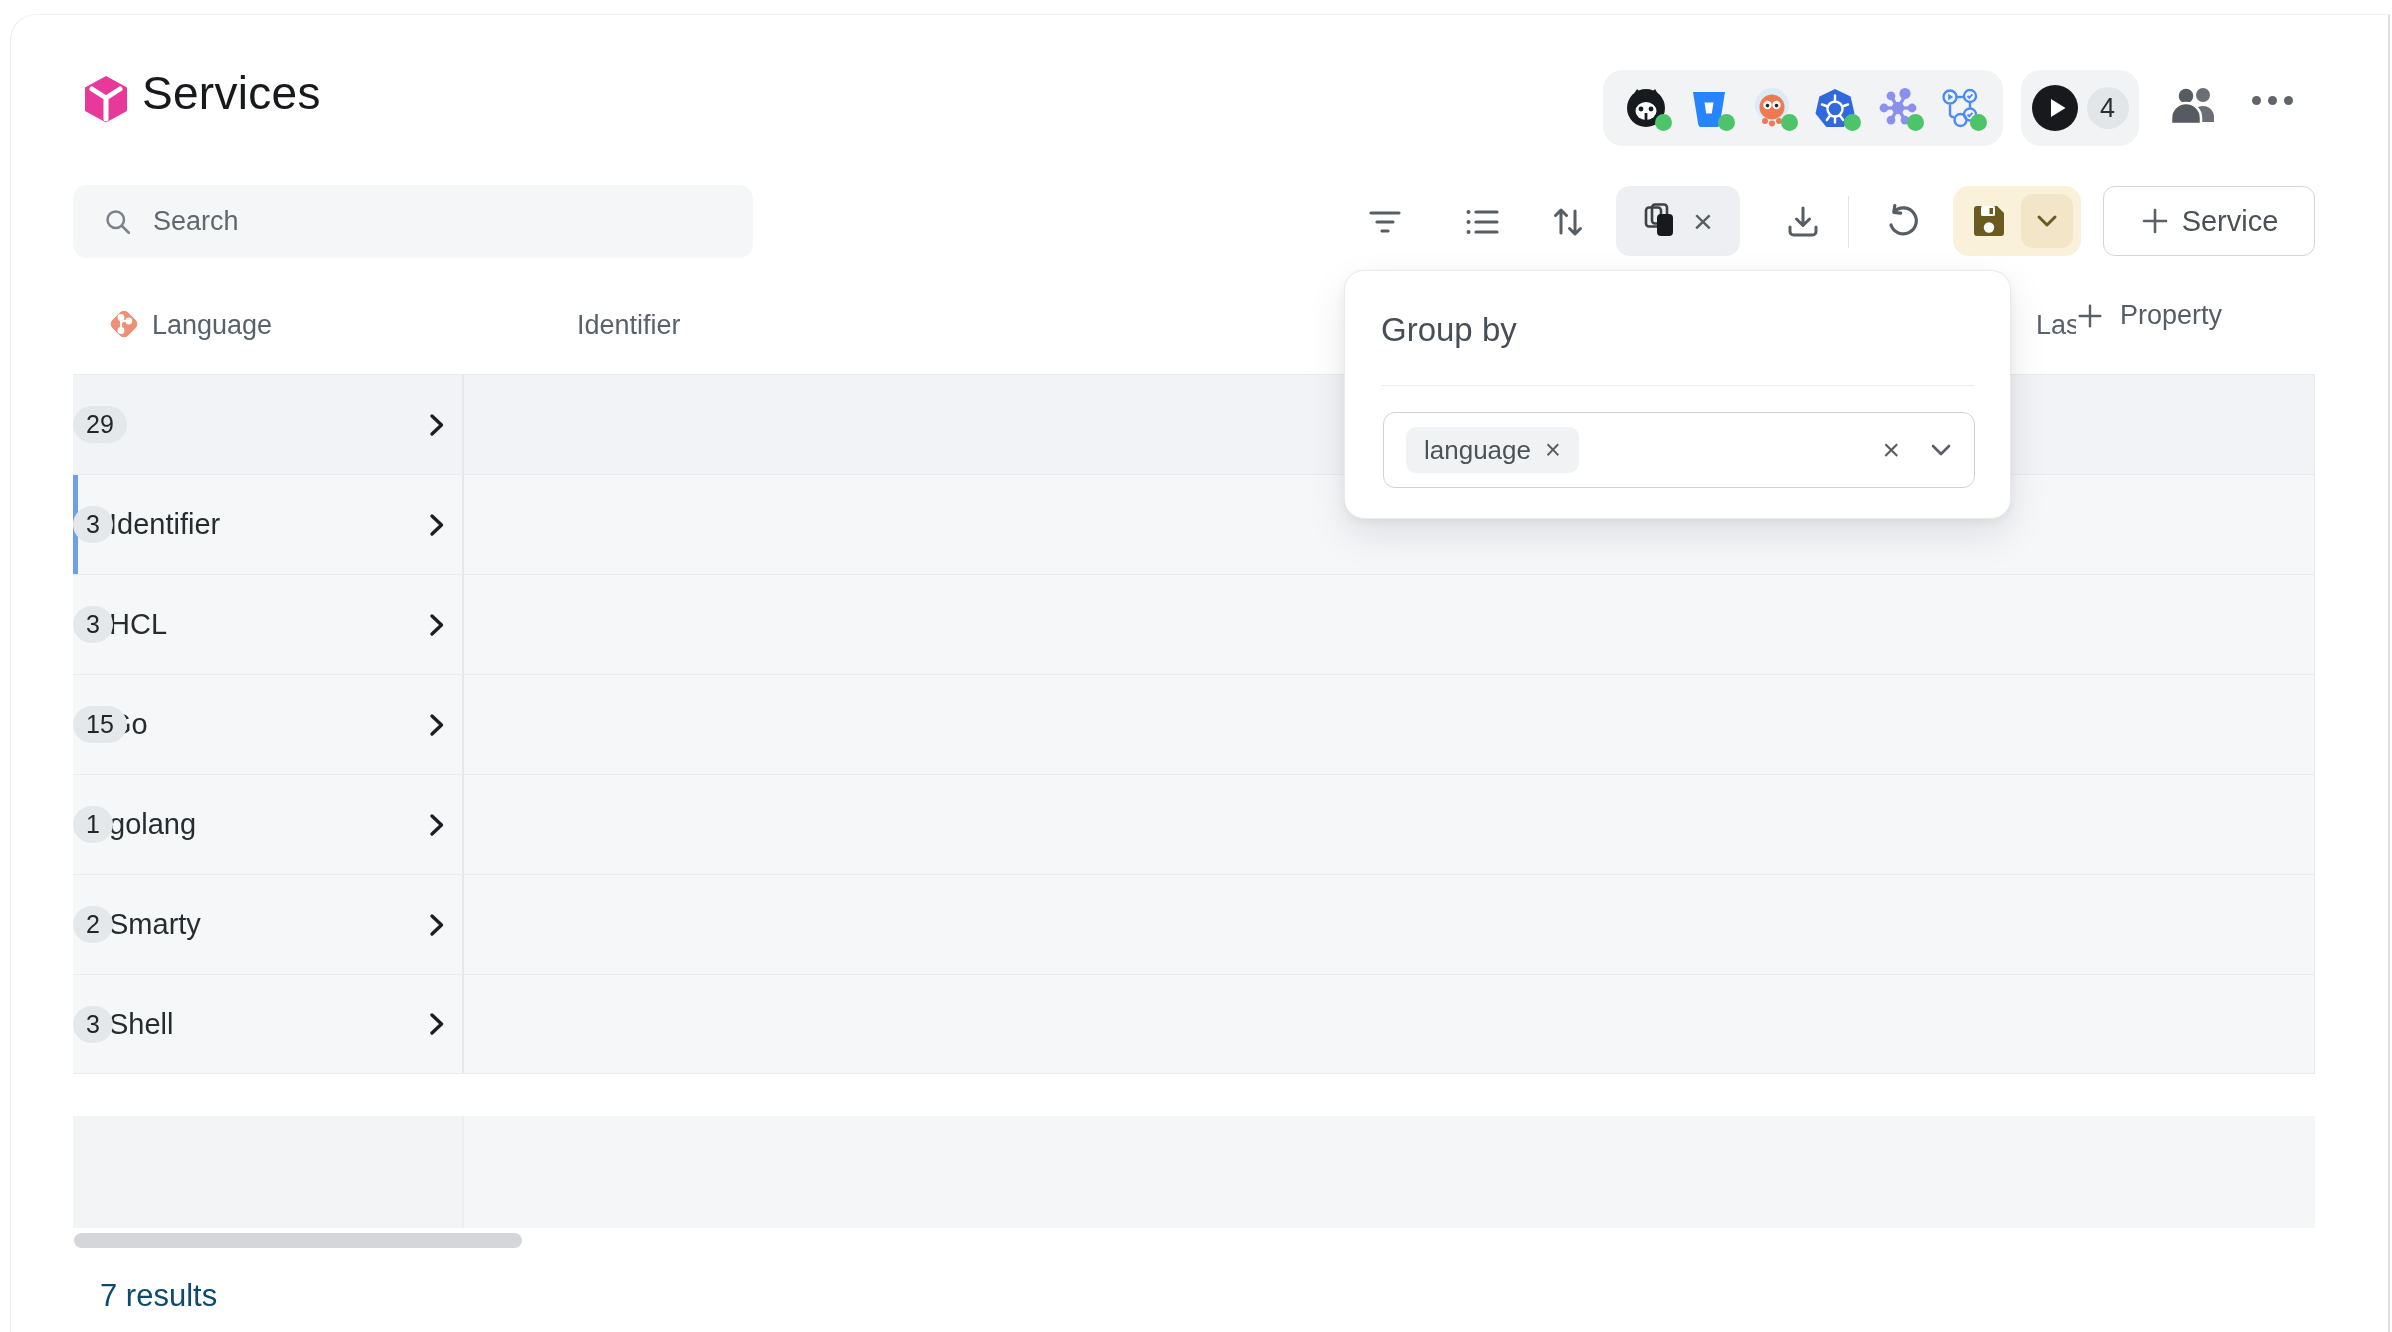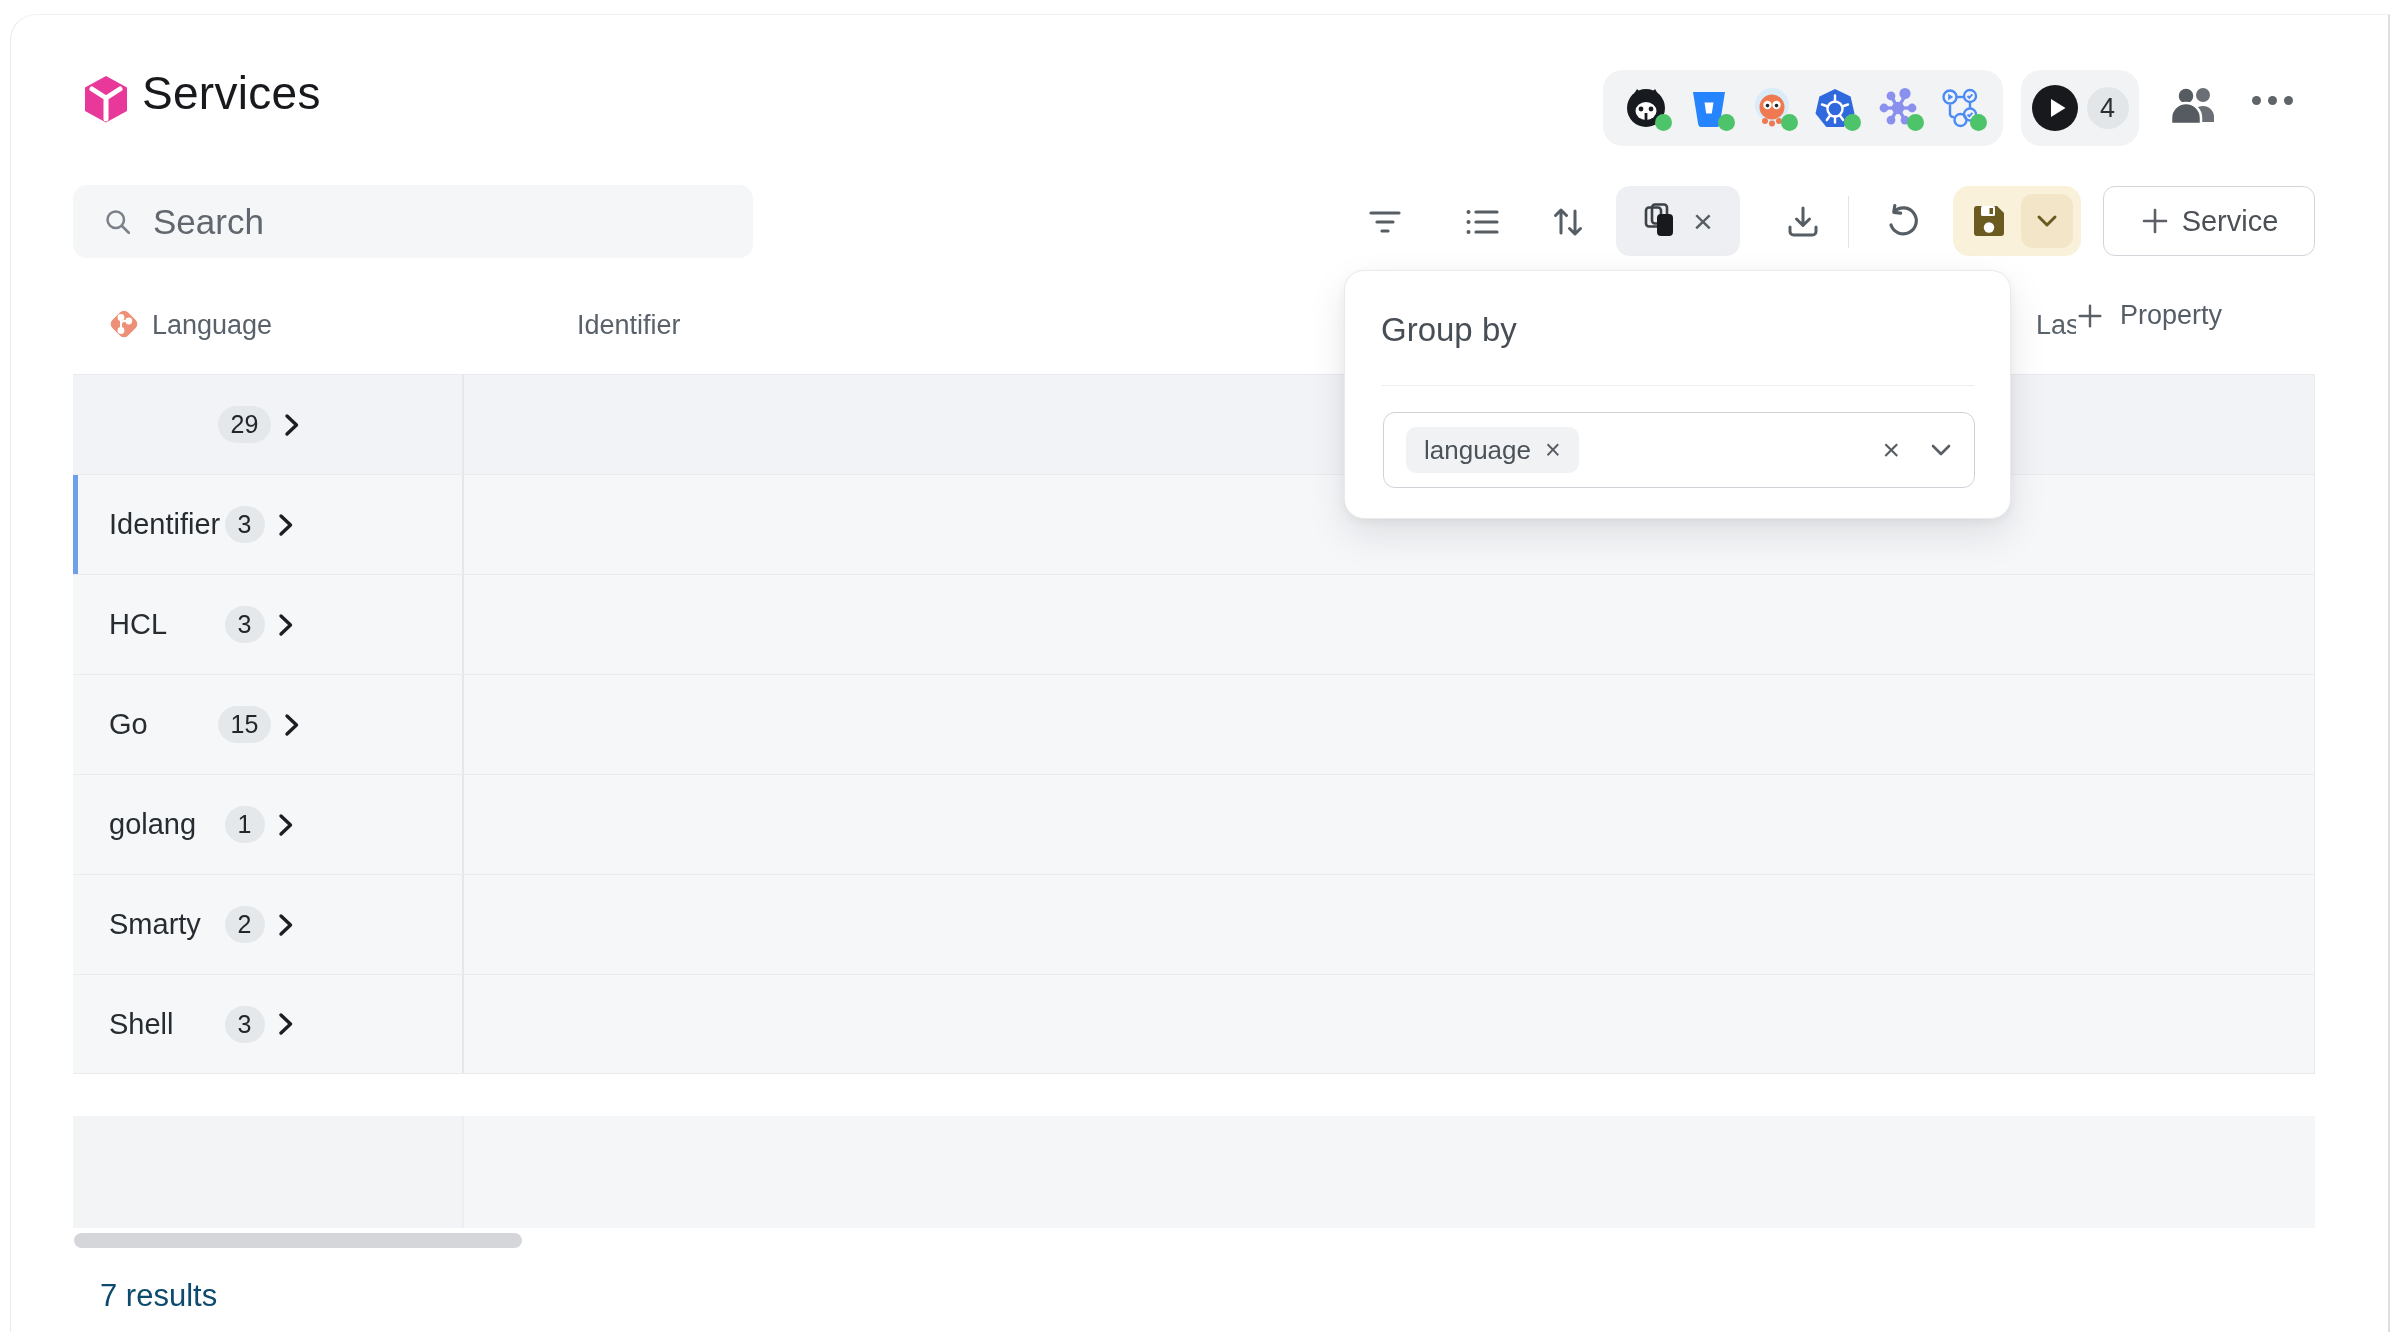--- a/index.html
+++ b/index.html
@@ -26,21 +26,21 @@
   .run-count { width:42px; height:42px; border-radius:50%; background:#e2e6e8; color:#2a2f34;
                font-size:27px; display:flex; align-items:center; justify-content:center; }
   .team-btn { left:2165px; top:80px; width:60px; height:52px; display:flex; align-items:center; justify-content:center; }
   .dots { display:flex; gap:7px; align-items:center; }
   .dots i { width:9px; height:9px; border-radius:50%; background:#5f6469; }
   .more-btn { left:2252px; top:96px; }
 
   
   .search { left:73px; top:185px; width:680px; height:73px; border-radius:14px; background:#f5f6f8;
             display:flex; align-items:center; gap:20px; padding-left:30px; }
-  .search input { border:none; outline:none; background:transparent; font-size:35px; color:#3c434a;
+  .search input { border:none; outline:none; background:transparent; font-size:27px; color:#3c434a;
                   font-family:"Liberation Sans", sans-serif; width:500px; }
   .search input::placeholder { color:#61676e; }
 
   .icon-btn { width:52px; height:52px; display:flex; align-items:center; justify-content:center; cursor:pointer; }
   .tb-filter { left:1359px; top:196px; } .tb-list { left:1456px; top:196px; }
   .tb-sort { left:1542px; top:196px; } .tb-download { left:1777px; top:196px; }
   .tb-undo { left:1877px; top:196px; }
   .group-active { left:1616px; top:186px; width:124px; height:70px; border-radius:14px; background:#edeff2;
                   display:flex; align-items:center; justify-content:center; gap:14px; }
   .tb-divider { left:1848px; top:196px; width:1px; height:52px; background:#e2e4e7; }
@@ -65,21 +65,21 @@
   
   .rows { left:73px; top:374px; width:2242px; }
   .row { position:relative; height:100px; background:#f6f7f9; border-top:1px solid #e9ebee;
          border-right:1px solid #e9ebee; display:flex; align-items:center; }
   .row:last-child { border-bottom:1px solid #e9ebee; }
   .row.dim { background:#f2f3f6; }
   .row::after { content:""; position:absolute; left:389px; top:0; bottom:0; width:2px; background:#e5e7ea; }
   .row.selected::before { content:""; position:absolute; left:0; top:0; bottom:0; width:5px; background:#6f9fe9; }
   .row-label { margin-left:36px; font-size:29px; color:#272c31; }
   .row-meta { position:absolute; left:0; width:389px; top:0; bottom:0; display:flex; align-items:center;
-              justify-content:center; padding-right:17px; gap:13px; }
+              justify-content:space-between; padding-right:17px; gap:13px; }
   .badge { min-width:40px; height:37px; padding:0 13px; border-radius:19px; background:#e5e8eb;
            color:#21262b; font-size:25px; display:flex; align-items:center; justify-content:center; }
 
   
   .footer-row { left:73px; top:1116px; width:2242px; height:112px; background:#f5f6f8; }
   .footer-row::after { content:""; position:absolute; left:389px; top:0; bottom:0; width:2px; background:#eceef1; }
   .footer-row .left-cell { position:absolute; left:0; top:0; bottom:0; width:389px; background:#f3f4f6; }
   .hscroll { left:74px; top:1233px; width:448px; height:15px; border-radius:8px; background:#d4d6d9; cursor:pointer; }
   .results { left:100px; top:1278px; font-size:31px; color:#0c4a6e; }
 

